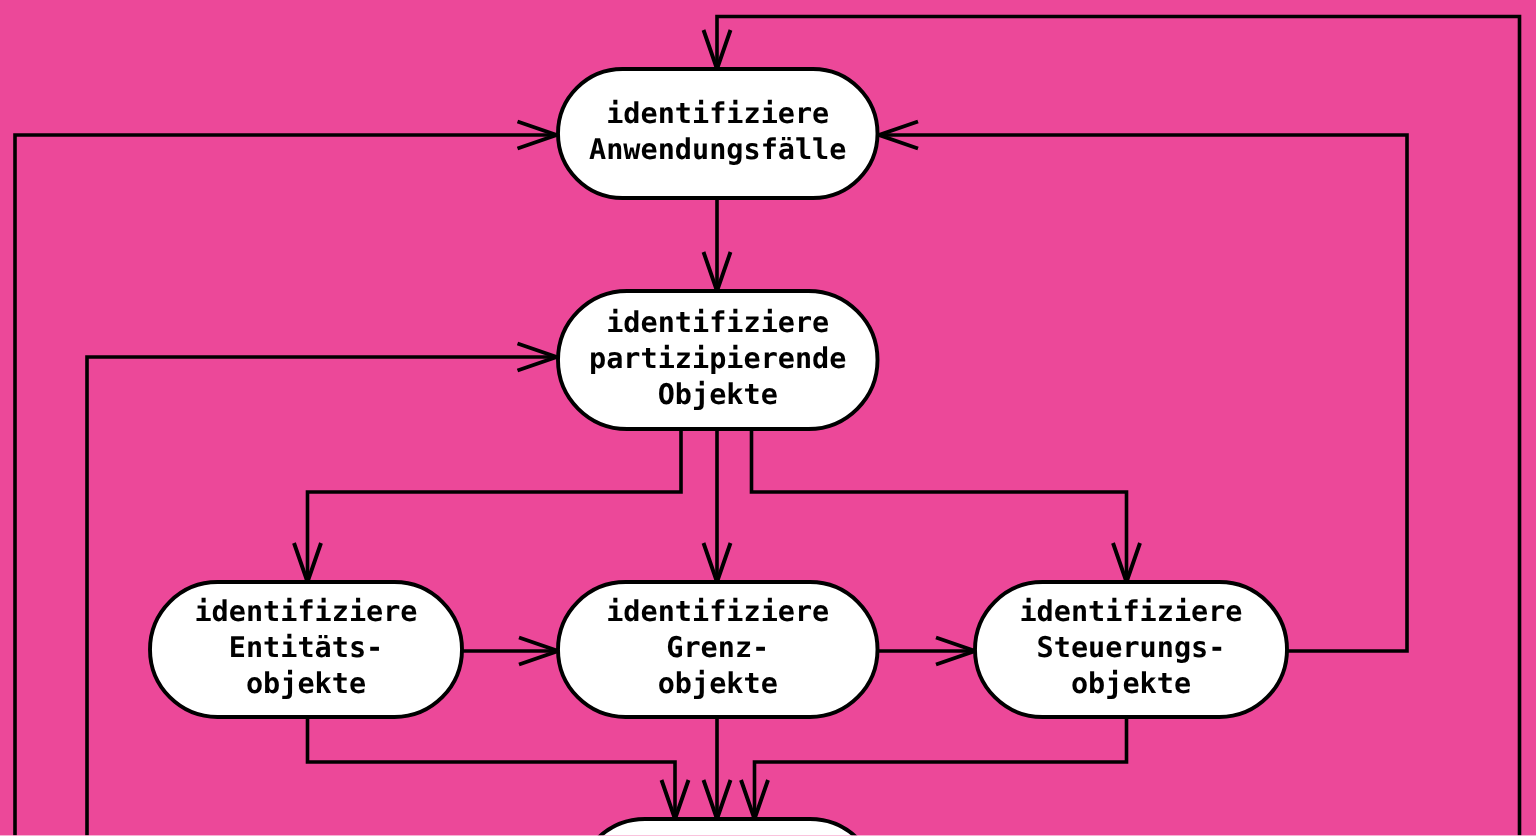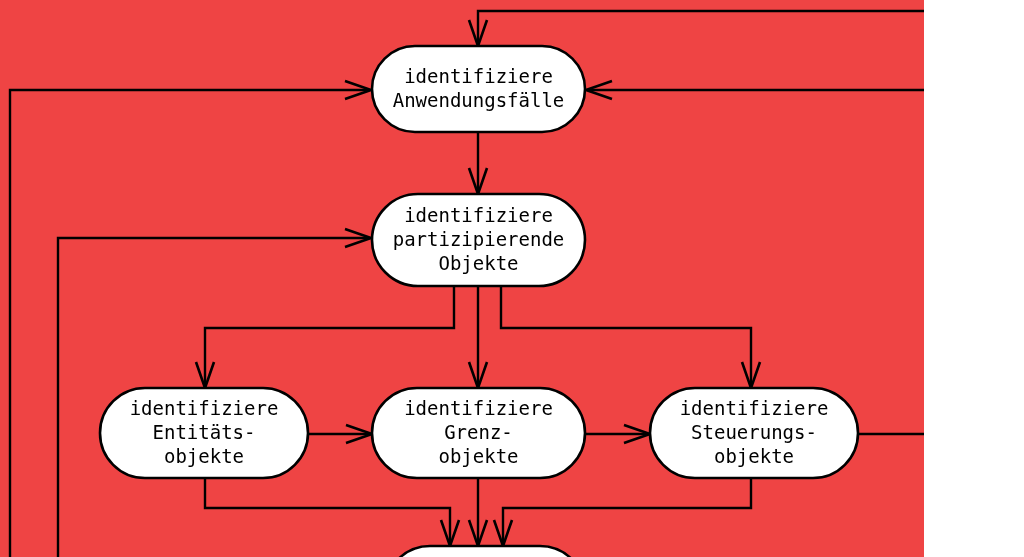--- a/index.html
+++ b/index.html
@@ -6,24 +6,25 @@
   html, body {
     margin: 0;
     padding: 0;
     background: #ffffff;
   }
   body {
     font-family: "DejaVu Sans Mono", "Liberation Mono", monospace;
   }
   #diagram-root {
     position: relative;
-    width: 924px;
+    width: 1024px;
     height: 557px;
-    background: #ef4444;
+    background: #ec4899;
     overflow: hidden;
+    font-weight: bold;
   }
   svg#flowchart {
     display: block;
     width: 1024px;
     height: 557px;
   }
   .node-shape {
     fill: #ffffff;
     stroke: #000000;
     stroke-width: 2.6;

